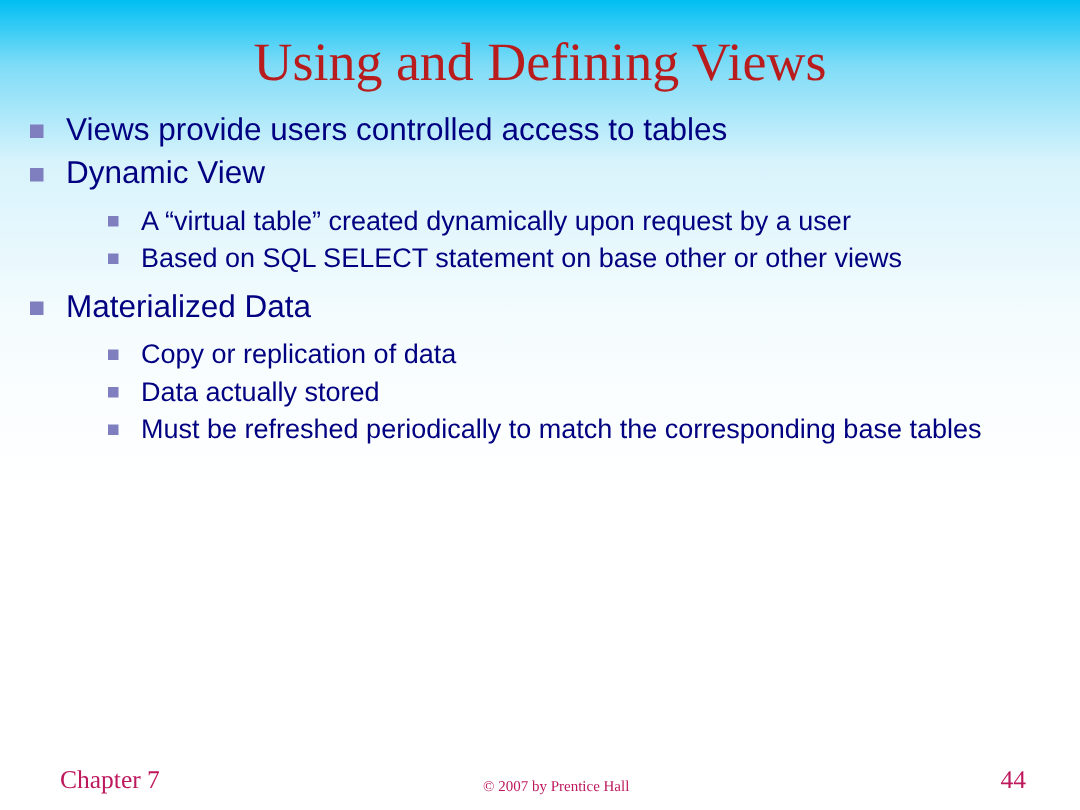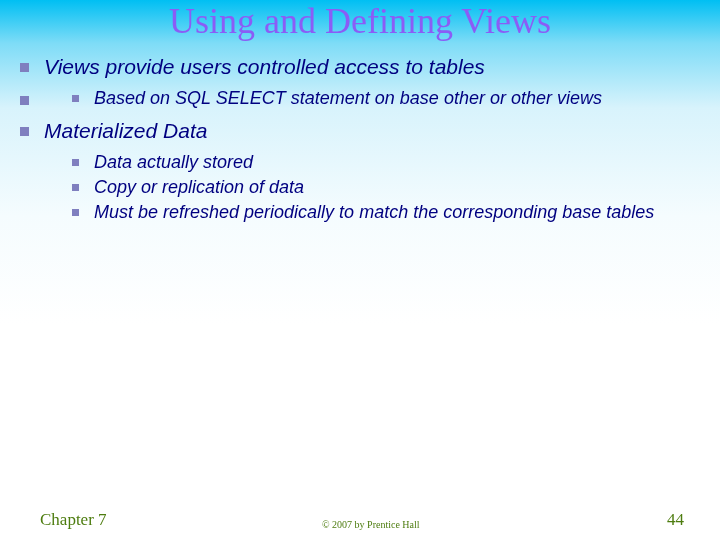--- a/index.html
+++ b/index.html
@@ -7,36 +7,35 @@
   body {
     background: linear-gradient(to bottom, #00bff3 0%, #7edcf7 8%, #d8f3fc 20%, #f5fcfe 40%, #ffffff 60%);
     font-family: Tahoma, Verdana, Arial, sans-serif;
     color: #000080;
     position: relative;
     overflow: hidden;
   }
   .title {
     font-family: "Times New Roman", Times, serif;
     font-size: 36px;
-    color: #8b5cf6;
+    color: #b91c1c;
     text-align: center;
-    padding-top: 0;
+    padding-top: 20px;
     padding-bottom: 12px;
   }
   ul.outer {
     list-style: none;
     padding-left: 44px;
     padding-right: 24px;
   }
   ul.outer > li {
     position: relative;
     font-size: 21px;
     line-height: 1.28;
     margin-bottom: 2px;
-    font-style: italic;
   }
   ul.outer > li::before {
     content: "";
     position: absolute;
     left: -24px;
     top: 9px;
     width: 9px;
     height: 9px;
     background: #7f7fbf;
   }
@@ -65,43 +64,45 @@
   .footer {
     position: absolute;
     bottom: 10px;
     left: 0;
     width: 100%;
     padding: 0 36px 0 40px;
     display: flex;
     justify-content: space-between;
     align-items: flex-end;
     font-family: "Times New Roman", Times, serif;
-    color: #4d7c0f;
+    color: #be185d;
   }
   .chap { font-size: 17px; }
   .copy { font-size: 10px; }
   .pagenum { font-size: 17px; margin-left: 32px; }
 </style>
 </head>
 <body>
 
 <div class="title">Using and Defining Views</div>
 
 <ul class="outer">
   <li>Views provide users controlled access to tables</li>
   <li>
+    <span>Dynamic View</span>
     <ul class="inner">
+      <li>A “virtual table” created dynamically upon request by a user</li>
       <li>Based on SQL SELECT statement on base other or other views</li>
     </ul>
   </li>
   <li>
     <span>Materialized Data</span>
     <ul class="inner">
+      <li>Copy or replication of data</li>
       <li>Data actually stored</li>
-      <li>Copy or replication of data</li>
       <li>Must be refreshed periodically to match the corresponding base tables</li>
     </ul>
   </li>
 </ul>
 
 <div class="footer">
   <span class="chap">Chapter 7</span>
   <span class="copy">© 2007 by Prentice Hall</span>
   <span class="pagenum">44</span>
 </div>

